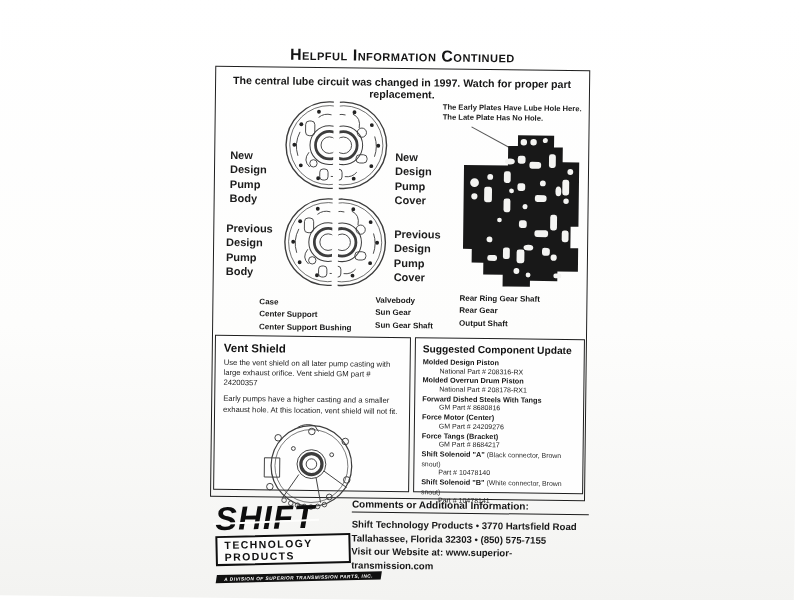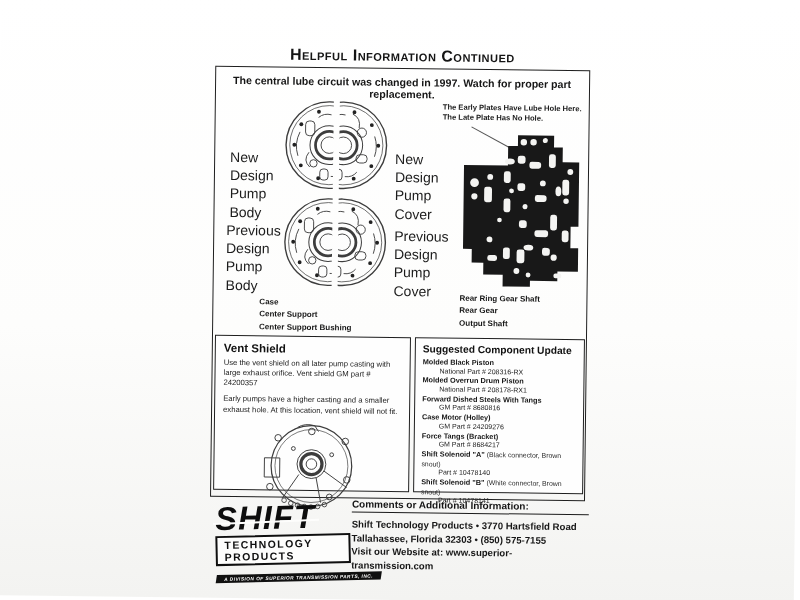--- a/index.html
+++ b/index.html
@@ -9,21 +9,21 @@
     transform:rotate(0.7deg);transform-origin:400px 90px;}
   .abs{position:absolute;}
   .doc-title{left:205px;top:47px;width:394px;text-align:center;
     font-variant:small-caps;font-weight:700;font-size:16px;letter-spacing:.5px;color:#141414;}
   .main-box{left:215px;top:68px;width:373px;height:429px;border:1.6px solid #1f1f1f;background:transparent;}
   .notice{left:222px;top:76px;width:360px;text-align:center;font-weight:700;font-size:10.6px;color:#161616;}
   .pump-fig{position:absolute;width:50px;height:92px;overflow:hidden;}
   .pump-fig svg{position:absolute;top:0;width:92px;height:92px;}
   .body-side svg{left:0;}
   .cover-side svg{left:-42px;}
-  .figlabel{font-size:14px;font-weight:400;line-height:1.3;white-space:pre-line;color:#1c1c1c;}
+  .figlabel{font-size:11px;font-weight:700;line-height:1.3;white-space:pre-line;color:#1c1c1c;}
   .plate-note{left:443px;top:102px;width:158px;font-size:7.6px;font-weight:700;line-height:1.35;white-space:pre-line;color:#1a1a1a;}
   .parts-col{font-size:8px;font-weight:700;line-height:1.55;color:#161616;}
   .sub-box{border:1.6px solid #1f1f1f;background:#fefefe;}
   .vent-box{left:218px;top:337px;width:196px;height:155px;padding:6px 8px;box-sizing:border-box;}
   .vent-title{font-size:11.5px;font-weight:800;margin:0 0 4px 0;color:#111;}
   .vent-para{font-size:7.7px;line-height:1.32;margin:0 0 6px 0;color:#222;}
   .comp-box{left:418px;top:337px;width:170px;height:155px;padding:5px 7px;box-sizing:border-box;}
   .comp-title{font-size:10.2px;font-weight:800;margin:0 0 3px 0;color:#111;}
   .comp-item{margin:0;}
   .comp-name{font-size:7.3px;font-weight:800;line-height:1.25;color:#161616;}
@@ -165,20 +165,25 @@
         <ellipse cx="100" cy="60" rx="3" ry="5"></ellipse>
         <ellipse cx="70" cy="118" rx="5" ry="3"></ellipse>
     </g>
   </svg>
 
   <div class="abs parts-col" style="left:262px;top:298px;">
     <div>Case</div>
     <div>Center Support</div>
     <div>Center Support Bushing</div>
   </div>
+  <div class="abs parts-col" style="left:378px;top:295px;">
+    <div>Valvebody</div>
+    <div>Sun Gear</div>
+    <div>Sun Gear Shaft</div>
+  </div>
   <div class="abs parts-col" style="left:462px;top:292px;">
     <div>Rear Ring Gear Shaft</div>
     <div>Rear Gear</div>
     <div>Output Shaft</div>
   </div>
 
   <div class="abs sub-box vent-box">
     <div class="vent-title">Vent Shield</div>
     <p class="vent-para">Use the vent shield on all later pump casting with large exhaust orifice. Vent shield GM part # 24200357</p>
     <p class="vent-para">Early pumps have a higher casting and a smaller exhaust hole. At this location, vent shield will not fit.</p>
@@ -209,33 +214,33 @@
           <circle cx="85" cy="90.8" r="2.4"></circle>
           <circle cx="92" cy="90" r="2.4"></circle>
         <circle cx="99" cy="88" r="2.4"></circle>
       </g>
     </svg>
   </div>
 
   <div class="abs sub-box comp-box">
     <div class="comp-title">Suggested Component Update</div>
     <div class="comp-item">
-      <div class="comp-name"><span>Molded Black Piston</span> <span class="comp-note"></span></div>
+      <div class="comp-name"><span>Molded Design Piston</span> <span class="comp-note"></span></div>
       <div class="comp-part">National Part # 208316-RX</div>
     </div>
     <div class="comp-item">
       <div class="comp-name"><span>Molded Overrun Drum Piston</span> <span class="comp-note"></span></div>
       <div class="comp-part">National Part # 208178-RX1</div>
     </div>
     <div class="comp-item">
       <div class="comp-name"><span>Forward Dished Steels With Tangs</span> <span class="comp-note"></span></div>
       <div class="comp-part">GM Part # 8680816</div>
     </div>
     <div class="comp-item">
-      <div class="comp-name"><span>Case Motor (Holley)</span> <span class="comp-note"></span></div>
+      <div class="comp-name"><span>Force Motor (Center)</span> <span class="comp-note"></span></div>
       <div class="comp-part">GM Part # 24209276</div>
     </div>
     <div class="comp-item">
       <div class="comp-name"><span>Force Tangs (Bracket)</span> <span class="comp-note"></span></div>
       <div class="comp-part">GM Part # 8684217</div>
     </div>
     <div class="comp-item">
       <div class="comp-name"><span>Shift Solenoid "A"</span> <span class="comp-note">(Black connector, Brown snout)</span></div>
       <div class="comp-part">Part # 10478140</div>
     </div>

